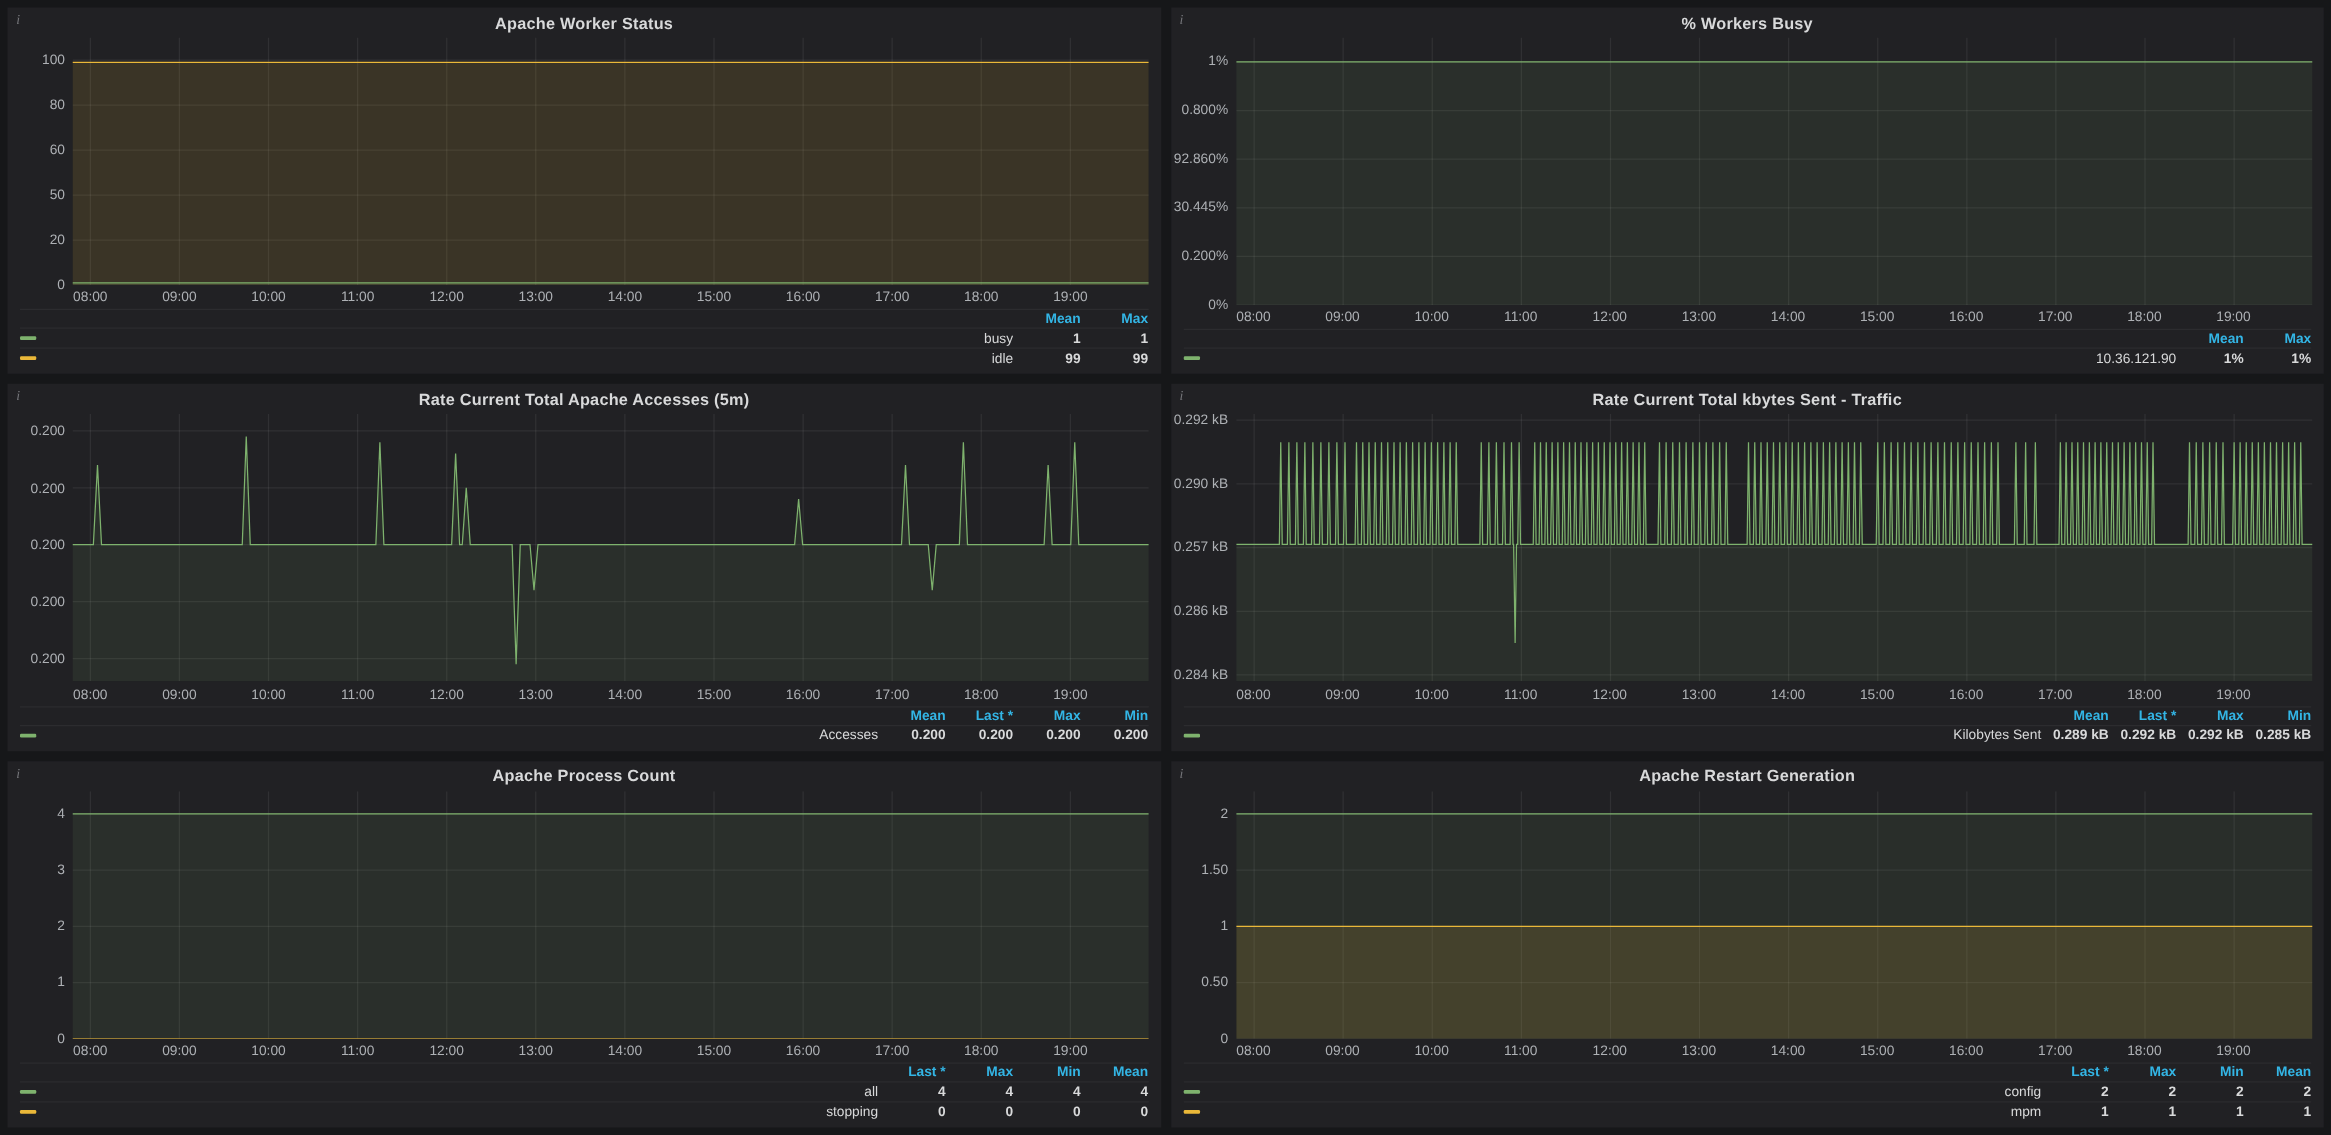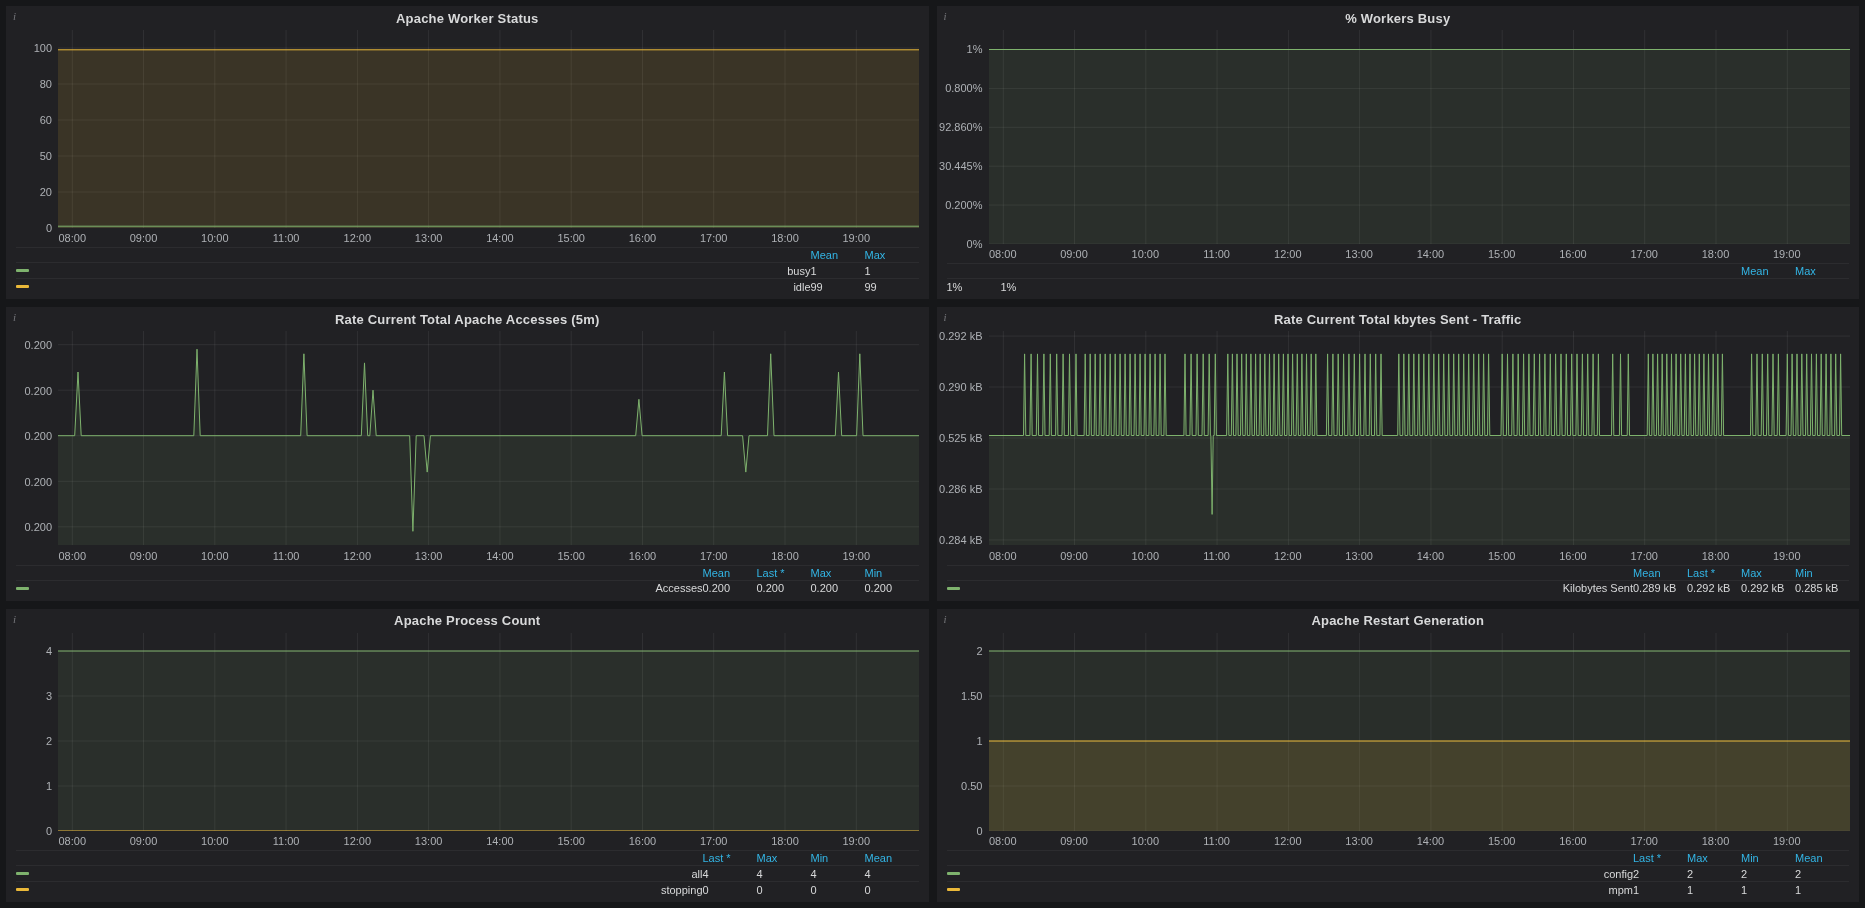--- a/index.html
+++ b/index.html
@@ -102,21 +102,23 @@
     justify-content: space-between;
   }
   .legend-swatch {
     width: 13px; height: 3px;
     border-radius: 1px;
     display: inline-block;
     flex: 0 0 13px;
   }
   .legend-stat {
     flex: 0 0 54px;
+    text-align: right;
     color: #d8d9da;
+    font-weight: bold;
   }
   .legend-stat-header {
     color: #33b5e5;
     cursor: pointer;
   }
 </style>
 </head>
 <body>
 
 <main class="dashboard">
@@ -254,20 +256,24 @@
         <span class="x-tick-label" style="left: 727.003px;">18:00</span>
         <span class="x-tick-label" style="left: 798.278px;">19:00</span>
       </div>
     <div class="legend">
         <div class="legend-row legend-header">
           <div class="legend-name"></div>
           <div class="legend-stat legend-stat-header">Mean</div>
           <div class="legend-stat legend-stat-header">Max</div>
         </div>
         <div class="legend-row">
+          <div class="legend-name">
+            <div class="legend-swatch" style="background: rgb(126, 178, 109);"></div>
+            <span>10.36.121.90</span>
+          </div>
           <div class="legend-stat">1%</div>
           <div class="legend-stat">1%</div>
         </div>
       </div>
   </section>
 
   <section class="panel">
     <div class="panel-header">
       <span class="info-icon">i</span>
       <h2 class="panel-title">Rate Current Total Apache Accesses (5m)</h2>
@@ -341,21 +347,21 @@
 
   <section class="panel">
     <div class="panel-header">
       <span class="info-icon">i</span>
       <h2 class="panel-title">Rate Current Total kbytes Sent - Traffic</h2>
     </div>
     <div class="plot-region">
       <div class="y-gutter">
           <span class="y-tick-label" style="top: 201.905px;">0.284 kB</span>
           <span class="y-tick-label" style="top: 150.952px;">0.286 kB</span>
-          <span class="y-tick-label" style="top: 100px;">0.525 kB</span>
+          <span class="y-tick-label" style="top: 100px;">0.257 kB</span>
           <span class="y-tick-label" style="top: 49.0476px;">0.290 kB</span>
           <span class="y-tick-label" style="top: -1.90476px;">0.292 kB</span>
         </div>
       <div class="plot-area">
           <svg width="861" height="214">
             <line x1="14.3" y1="0" x2="14.3" y2="214" stroke="rgba(255,255,255,0.07)" stroke-width="1"></line>
             <line x1="85.5" y1="0" x2="85.5" y2="214" stroke="rgba(255,255,255,0.07)" stroke-width="1"></line>
             <line x1="156.8" y1="0" x2="156.8" y2="214" stroke="rgba(255,255,255,0.07)" stroke-width="1"></line>
             <line x1="228.1" y1="0" x2="228.1" y2="214" stroke="rgba(255,255,255,0.07)" stroke-width="1"></line>
             <line x1="299.4" y1="0" x2="299.4" y2="214" stroke="rgba(255,255,255,0.07)" stroke-width="1"></line>

